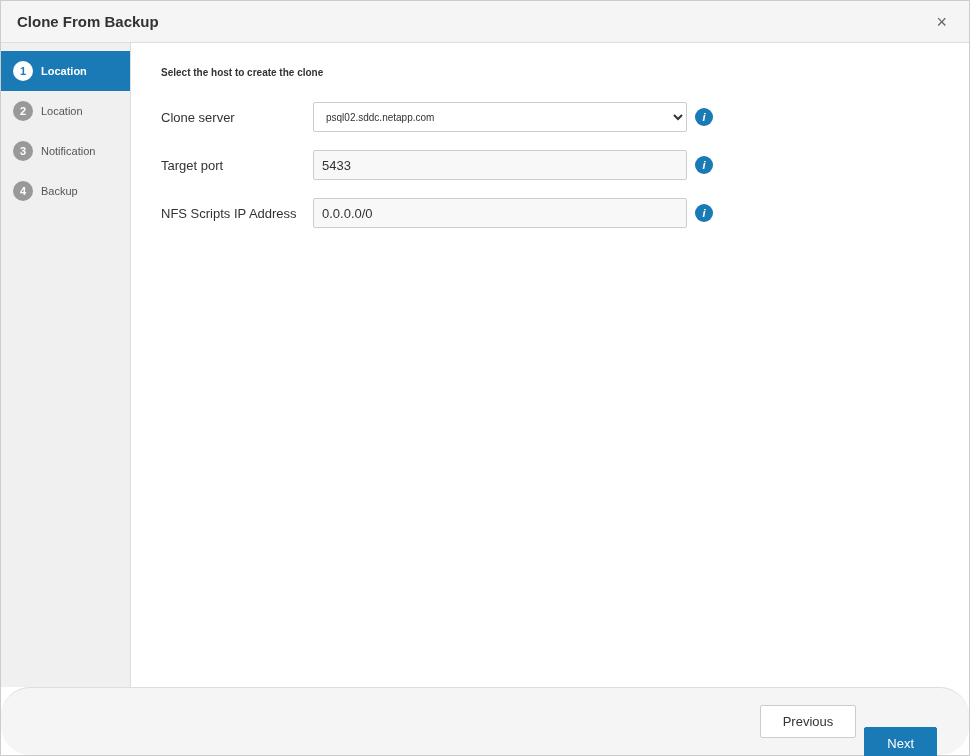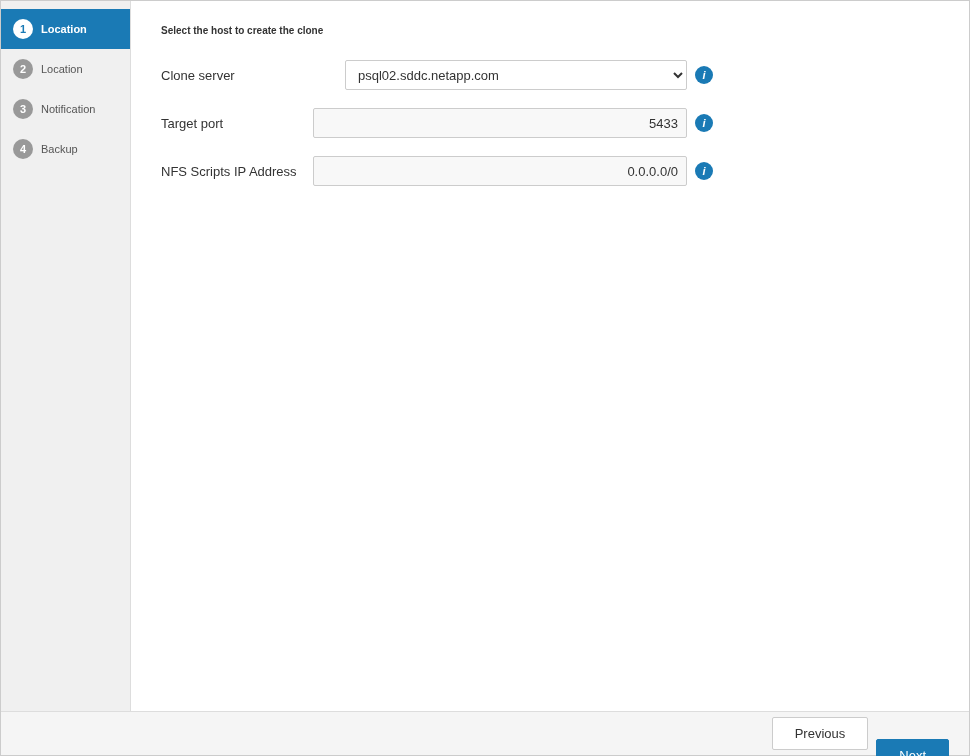--- a/index.html
+++ b/index.html
@@ -137,37 +137,35 @@
       flex: 1;
       max-width: 400px;
     }
 
     .form-select {
       flex: 1;
       height: 30px;
       border: 1px solid #ccc;
       border-radius: 2px;
       padding: 0 8px;
-      font-size: 13px;
+      font-size: 10px;
       color: #333;
       background: #fff;
       appearance: auto;
-      margin-left: 32px;
     }
 
     .form-input {
       flex: 1;
       height: 30px;
       border: 1px solid #ccc;
       border-radius: 2px;
       padding: 0 8px;
       font-size: 13px;
       color: #333;
       background: #f8f8f8;
-      text-align: right;
     }
 
     .info-icon {
       width: 18px;
       height: 18px;
       border-radius: 50%;
       background: #1a7ab5;
       color: #fff;
       font-size: 11px;
       font-weight: bold;
@@ -176,25 +174,26 @@
       justify-content: center;
       flex-shrink: 0;
       cursor: pointer;
       font-style: italic;
     }
 
     .dialog-footer {
       display: flex;
       align-items: center;
       justify-content: flex-end;
-      padding: 12px 20px;
+      padding: 12px 32px;
       border-top: 1px solid #ddd;
       background: #f5f5f5;
       gap: 8px;
-      height: 44px;
+      height: 68px;
+      border-radius: 29px;
     }
 
     .btn {
       padding: 8px 22px;
       font-size: 13px;
       border-radius: 2px;
       cursor: pointer;
       border: 1px solid #ccc;
     }
 
@@ -208,20 +207,24 @@
       color: #fff;
       border-color: #1a7ab5;
       margin-top: 44px;
     }
   </style>
 </head>
 <body>
 
 <div class="dialog">
 
+  <div class="dialog-header">
+    <span class="dialog-title">Clone From Backup</span>
+    <button class="close-btn">×</button>
+  </div>
 
   <div class="dialog-body">
 
     <div class="sidebar">
       <div class="step-item active">
         <div class="step-number">1</div>
         <span class="step-label">Location</span>
       </div>
       <div class="step-item">
         <div class="step-number">2</div>

